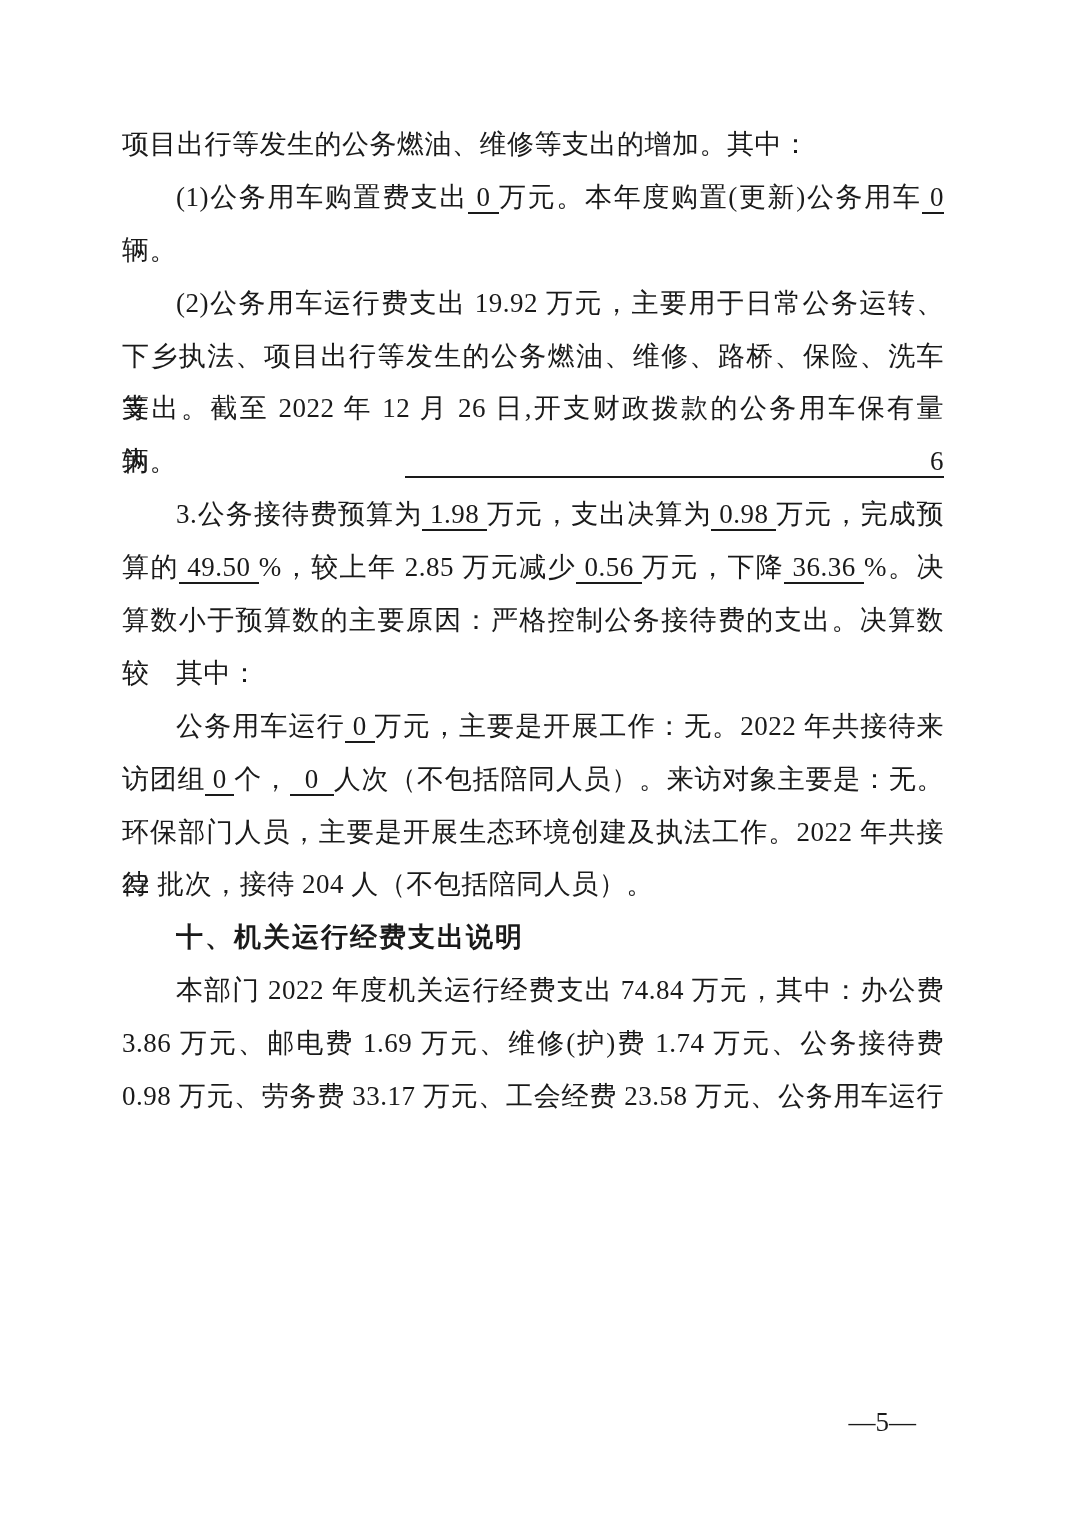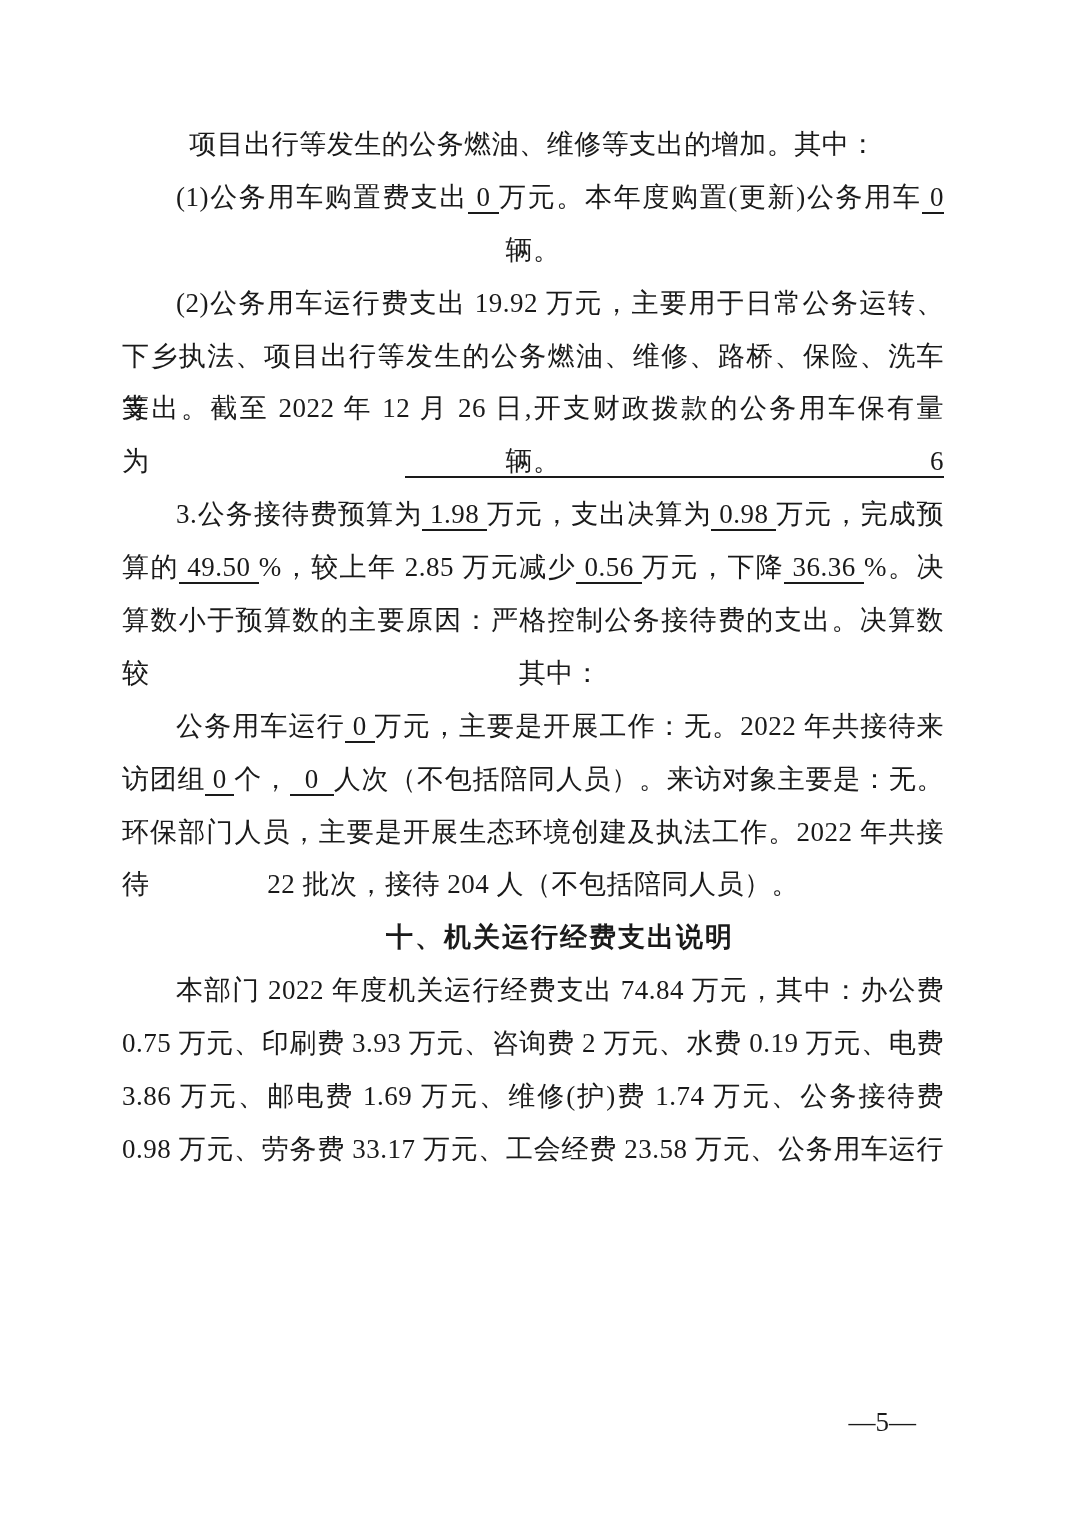--- a/index.html
+++ b/index.html
@@ -14,21 +14,20 @@
   .page { position: absolute; inset: 0; background: #ffffff; }
   .doc-body {
     position: absolute;
     left: 122px; top: 118px; width: 822px;
   }
   .line {
     height: 52.9px;
     line-height: 52.9px;
     font-size: 27px;
     letter-spacing: 0.5px;
-    text-align: center;
   }
   .line.justify {
     text-align: justify;
     text-align-last: justify;
     text-justify: inter-character;
   }
   .line.indent { padding-left: 54px; }
   .line.heading {
     font-weight: bold;
     font-family: Liberation Sans, sans-serif;
@@ -57,18 +56,17 @@
       <div class="line indent justify"><span class="">3.公务接待费预算为</span><span class="u">&nbsp;1.98&nbsp;</span><span class="">万元，支出决算为</span><span class="u">&nbsp;0.98&nbsp;</span><span class="">万元，完成预</span></div>
       <div class="line justify"><span class="">算的</span><span class="u">&nbsp;49.50&nbsp;</span><span class="">%，较上年 2.85 万元减少</span><span class="u">&nbsp;0.56&nbsp;</span><span class="">万元，下降</span><span class="u">&nbsp;36.36&nbsp;</span><span class="">%。决</span></div>
       <div class="line justify"><span class="">算数小于预算数的主要原因：严格控制公务接待费的支出。决算数较</span></div>
       <div class="line indent"><span class="">其中：</span></div>
       <div class="line indent justify"><span class="">公务用车运行</span><span class="u">&nbsp;0&nbsp;</span><span class="">万元，主要是开展工作：无。2022 年共接待来</span></div>
       <div class="line justify"><span class="">访团组</span><span class="u">&nbsp;0&nbsp;</span><span class="">个，</span><span class="u">&nbsp;&nbsp;0&nbsp;&nbsp;</span><span class="">人次（不包括陪同人员）。来访对象主要是：无。</span></div>
       <div class="line justify"><span class="">环保部门人员，主要是开展生态环境创建及执法工作。2022 年共接待</span></div>
       <div class="line"><span class="">22 批次，接待 204 人（不包括陪同人员）。</span></div>
       <div class="line indent heading"><span class="">十、机关运行经费支出说明</span></div>
       <div class="line indent justify"><span class="">本部门 2022 年度机关运行经费支出 74.84 万元，其中：办公费</span></div>
-      <div class="line justify"><span class="">0.75 万元、印刷费 3.93 万元、咨询费 2 万元、水费 0.19 万元、电费</span></div>
       <div class="line justify"><span class="">3.86 万元、邮电费 1.69 万元、维修(护)费 1.74 万元、公务接待费</span></div>
       <div class="line justify"><span class="">0.98 万元、劳务费 33.17 万元、工会经费 23.58 万元、公务用车运行</span></div>
     </div>
   <div class="page-number">—5—</div>
 </div>
 
 </body></html>

